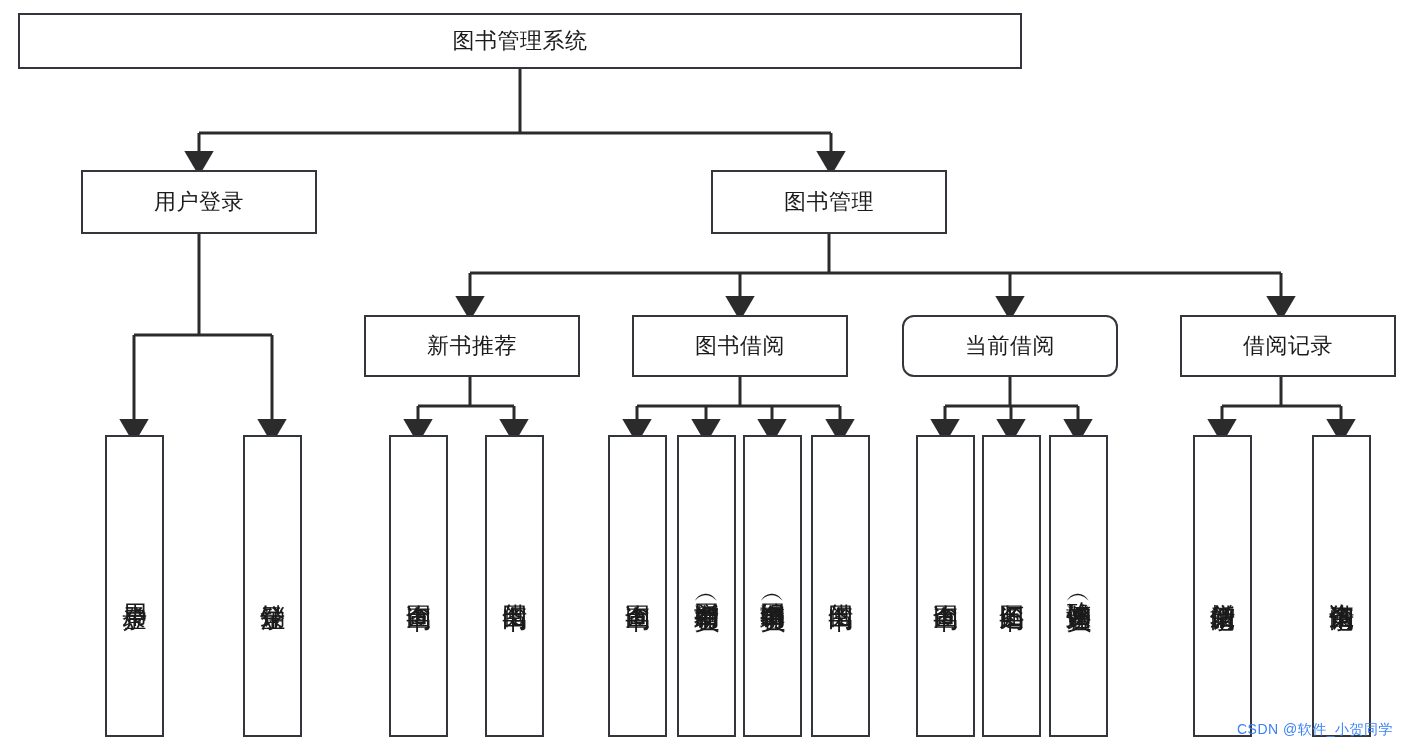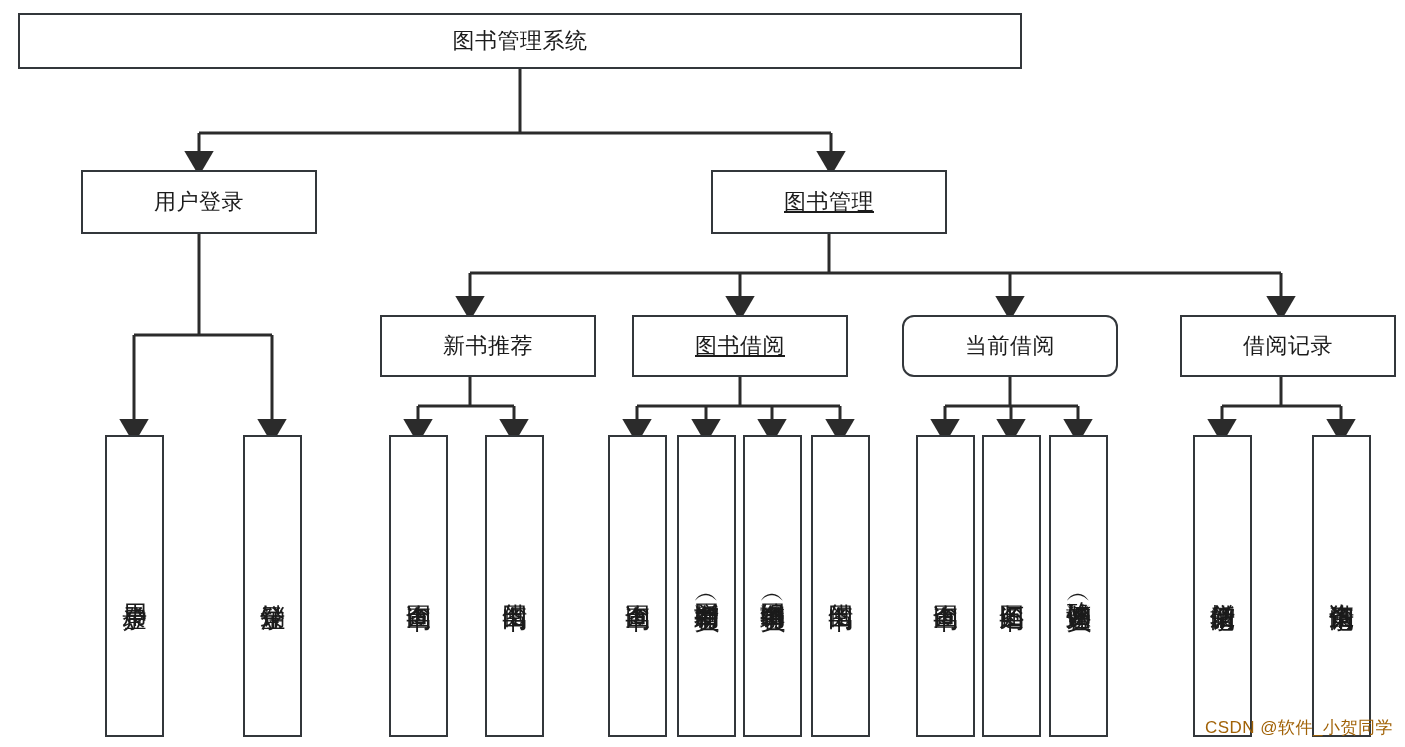--- a/index.html
+++ b/index.html
@@ -54,22 +54,22 @@
     font-size: 25px;
     line-height: 1.18;
     letter-spacing: 1px;
     white-space: nowrap;
     max-height: 290px;
   }
   #watermark {
     position: absolute;
     right: 12px;
     bottom: 8px;
-    font-size: 17px;
-    color: #a16207;
+    font-size: 14px;
+    color: #3b82f6;
     letter-spacing: 0.5px;
     white-space: nowrap;
   }
 </style>
 </head>
 <body>
 
 <div id="canvas">
 
   <svg id="wires" viewBox="0 0 1405 747">
@@ -123,28 +123,28 @@
     </g>
   </svg>
 
   <div class="node horizontal" style="left:18px; top:13px; width:1004px; height:56px;">
     <span class="label">图书管理系统</span>
   </div>
 
   <div class="node horizontal" style="left:81px; top:170px; width:236px; height:64px;">
     <span class="label">用户登录</span>
   </div>
-  <div class="node horizontal" style="left:711px; top:170px; width:236px; height:64px;text-decoration:underline;">
+  <div class="node horizontal" style="left:711px; top:170px; width:236px; height:64px;">
     <span class="label">图书管理</span>
   </div>
 
-  <div class="node horizontal" style="left:380px; top:315px; width:216px; height:62px;">
+  <div class="node horizontal" style="left:364px; top:315px; width:216px; height:62px;">
     <span class="label">新书推荐</span>
   </div>
-  <div class="node horizontal" style="left:632px; top:315px; width:216px; height:62px;text-decoration:underline;">
+  <div class="node horizontal" style="left:632px; top:315px; width:216px; height:62px;">
     <span class="label">图书借阅</span>
   </div>
   <div class="node horizontal" style="left:902px; top:315px; width:216px; height:62px;border-radius:12px;">
     <span class="label">当前借阅</span>
   </div>
   <div class="node horizontal" style="left:1172px; top:315px; width:216px; height:62px;margin-left:8px;">
     <span class="label">借阅记录</span>
   </div>
 
   <div class="node vertical" style="left:105px; top:435px; width:59px; height:302px;">

